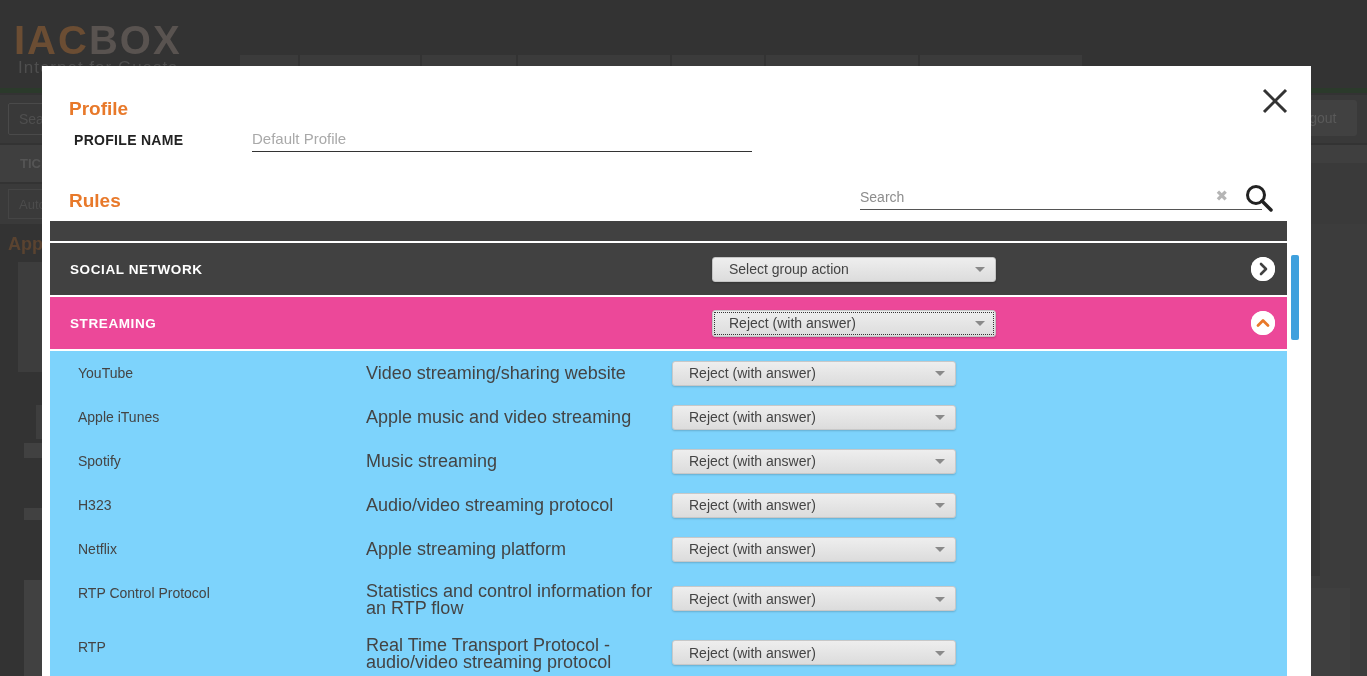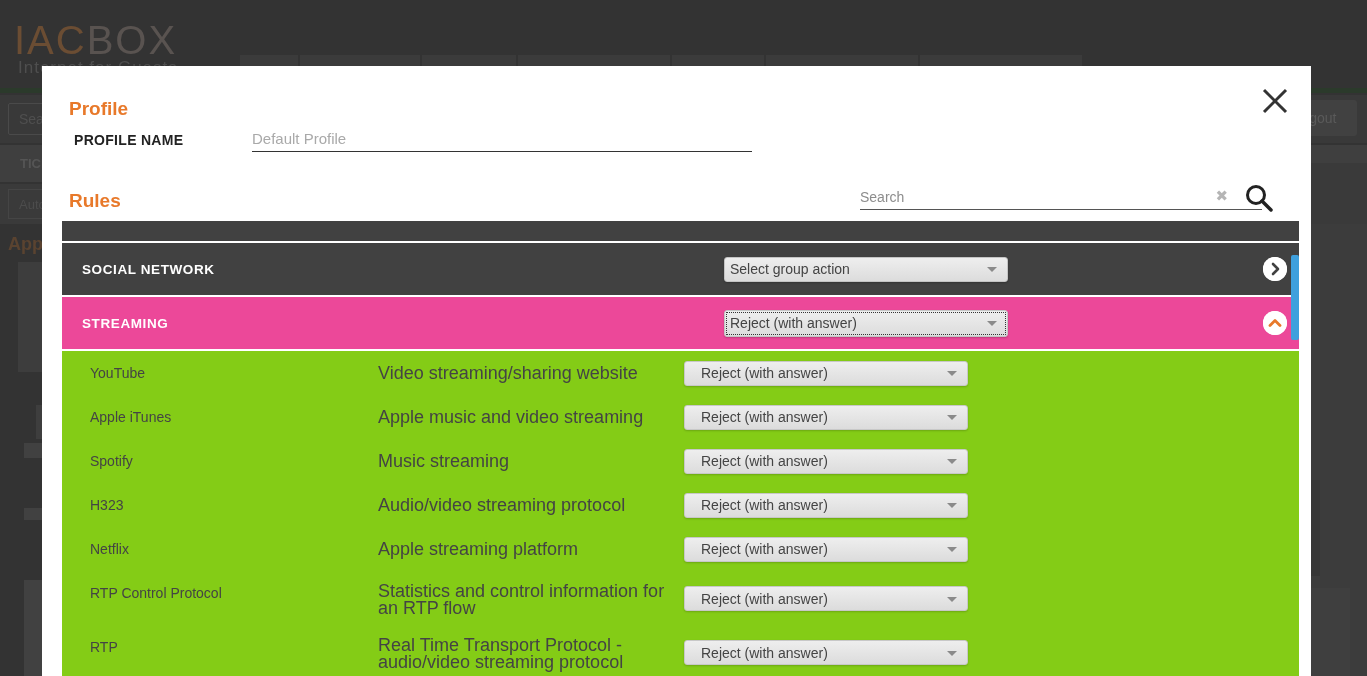--- a/index.html
+++ b/index.html
@@ -14,21 +14,21 @@
   #bg-page {
     position: absolute; inset: 0;
     background: #333333;
   }
   .bg-header {
     position: absolute; top: 0; left: 0; right: 0; height: 88px;
     background: #333333;
   }
   .bg-logo {
     position: absolute; left: 14px; top: 18px;
-    font-size: 40px; font-weight: normal; letter-spacing: 2px;
+    font-size: 40px; font-weight: bold; letter-spacing: 2px;
     color: #595350;
   }
   .bg-logo .accent { color: #6b4d33; }
   .bg-tagline {
     position: absolute; left: 18px; top: 58px;
     font-size: 17px; color: #4e4e4e; letter-spacing: 1px;
   }
   .bg-navbar {
     position: absolute; top: 55px; left: 240px; right: 0; height: 33px;
     display: flex; align-items: center; gap: 2px;
@@ -170,21 +170,21 @@
     position: absolute; right: 52px; top: 3px;
     font-size: 15px; color: #b5b5b5; cursor: pointer;
     font-family: "DejaVu Sans", sans-serif; font-weight: bold;
   }
   .search-icon {
     position: absolute; right: 4px; top: -3px; cursor: pointer;
   }
 
   
   #rules-region {
-    position: absolute; left: 20px; top: 155px;
+    position: absolute; left: 8px; top: 155px;
     width: 1249px; height: 455px;
     overflow: hidden;
     background: #ffffff;
   }
   #rules-inner {
     position: absolute; left: 0; top: -16px; width: 1249px;
   }
 
   .group-row {
     position: relative;
@@ -199,21 +199,21 @@
     position: absolute; left: 20px;
     color: #ffffff; font-size: 13.5px; font-weight: bold; letter-spacing: .6px;
   }
   .group-select {
     position: absolute; left: 662px;
     width: 284px; height: 25px;
     background: linear-gradient(#eeeeee,#dcdcdc);
     border: 1px solid #c4c4c4; border-radius: 3px;
     font-family: "Liberation Sans", sans-serif;
     font-size: 14px; color: #444;
-    display: flex; align-items: center; padding-left: 5px;
+    display: flex; align-items: center; padding-left: 16px;
     cursor: pointer;
     box-shadow: 0 1px 2px rgba(0,0,0,.2);
   }
   .group-select.focused {
     outline: 1px dotted #333; outline-offset: -3px;
     height: 27px;
   }
   .caret {
     position: absolute; right: 10px; top: 50%;
     width: 0; height: 0; margin-top: -2px;
@@ -227,21 +227,21 @@
     background: #ffffff;
     display: flex; align-items: center; justify-content: center;
     cursor: pointer;
   }
   .group-row.active .group-toggle { background: #ffffff; }
   .group-toggle svg { display: block; }
 
   .item-row {
     position: relative;
     width: 1237px;
-    background: #84cc16;
+    background: #7dd3fc;
     display: flex; align-items: center;
     min-height: 44px;
   }
   .item-name {
     position: absolute; left: 28px;
     font-size: 14px; color: #444;
   }
   .item-desc {
     position: absolute; left: 316px; width: 300px;
     font-size: 18px; color: #444; line-height: 17px;

